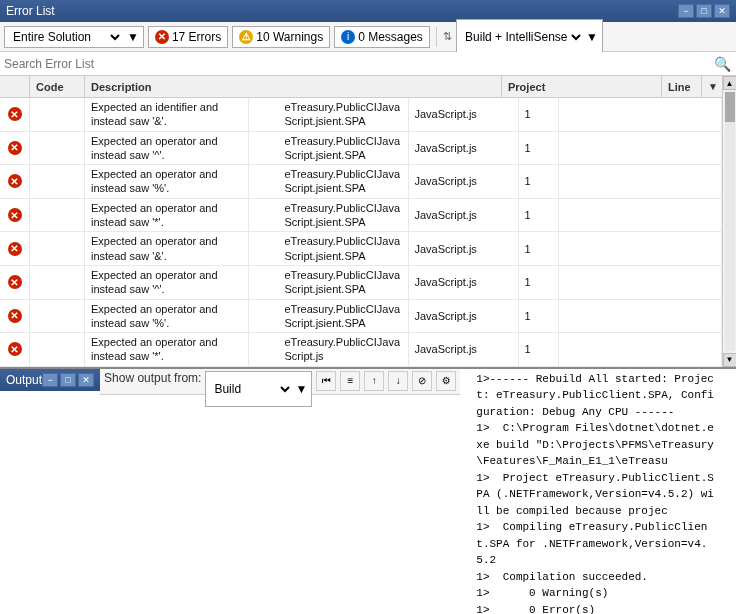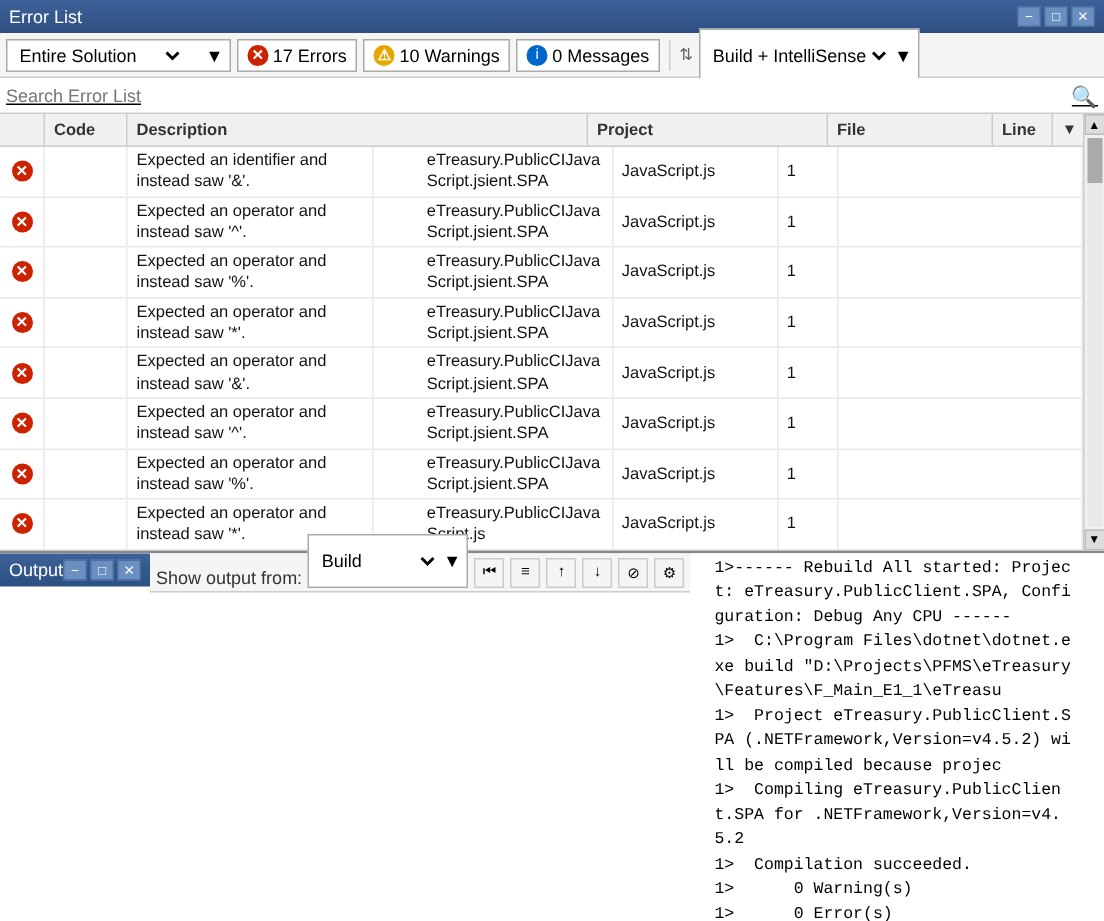--- a/index.html
+++ b/index.html
@@ -31,21 +31,21 @@
       display: flex;
       align-items: center;
       gap: 4px;
       height: 30px;
     }
     .scope-dropdown {
       display: flex; align-items: center;
       background: white; border: 1px solid #aaa;
       padding: 2px 4px;
       height: 22px;
-      gap: 14px;
+      gap: 4px;
       min-width: 120px;
     }
     .scope-dropdown select { border: none; background: transparent; font-size: 12px; outline: none; flex: 1; }
     .filter-btn {
       display: flex; align-items: center; gap: 3px;
       border: 1px solid #aaa; background: white;
       padding: 2px 6px; height: 22px; cursor: pointer;
     }
     .error-icon { color: white; background: #cc2200; border-radius: 50%; width: 14px; height: 14px; display: flex; align-items: center; justify-content: center; font-size: 10px; font-weight: bold; }
     .warning-icon { color: white; background: #e6a800; border-radius: 50%; width: 14px; height: 14px; display: flex; align-items: center; justify-content: center; font-size: 10px; font-weight: bold; }
@@ -53,21 +53,20 @@
     .separator { width: 1px; height: 20px; background: #ccc; margin: 0 2px; }
     .build-dropdown { display: flex; align-items: center; border: 1px solid #aaa; background: white; padding: 2px 4px; height: 35px; gap: 2px; min-width: 140px; }
     .build-dropdown select { border: none; background: transparent; font-size: 12px; outline: none; flex: 1; }
 
     
     .search-bar {
       background: white; border-bottom: 1px solid #ccc;
       padding: 2px 4px;
       display: flex; align-items: center; justify-content: space-between;
       height: 24px;
-      text-decoration: underline;
     }
     .search-input { border: none; outline: none; font-size: 12px; color: #aaa; flex: 1; }
     .search-icon { color: #666; font-size: 14px; }
 
     
     .error-panel {
       flex: 0 0 360px;
       display: flex;
       flex-direction: column;
       border-bottom: 2px solid #888;
@@ -140,21 +139,21 @@
       align-items: center;
       justify-content: space-between;
       font-size: 11px;
       height: 22px;
     }
     .output-toolbar {
       background: #f5f5f5;
       border-bottom: 1px solid #ccc;
       padding: 2px 4px;
       display: flex;
-      align-items: flex-end;
+      align-items: flex-start;
       gap: 4px;
       height: 26px;
     }
     .output-dropdown { display: flex; align-items: center; border: 1px solid #aaa; background: white; padding: 17px 4px; height: 20px; gap: 2px; min-width: 100px; }
     .output-dropdown select { border: none; background: transparent; font-size: 12px; outline: none; flex: 1; }
     .output-toolbar-btn { width: 20px; height: 20px; background: #f5f5f5; border: 1px solid #ccc; display: flex; align-items: center; justify-content: center; font-size: 10px; cursor: pointer; }
 
     .output-content {
       flex: 1;
       overflow-y: auto;
@@ -223,21 +222,20 @@
   </div>
 
   <div class="table-scroll-container">
     <div style="flex:1; display:flex; flex-direction:column; overflow:hidden;">
 
       <div class="table-header">
         <div class="th th-icon"></div>
         <div class="th th-code">Code</div>
         <div class="th th-desc">Description</div>
         <div class="th th-project">Project</div>
-        <div class="th th-file">File</div>
         <div class="th th-line">Line</div>
         <div class="th th-filter" style="font-size:10px;">▼</div>
       </div>
 
       <div class="table-body" id="error-table-body">
       <div class="table-row">
       <div class="td td-icon">
         <div class="error-dot">✕</div>
       </div>
       <div class="td td-code"></div>

